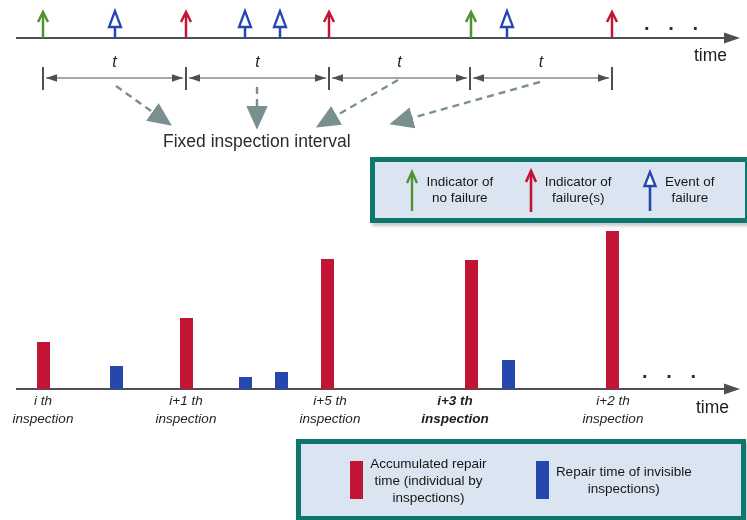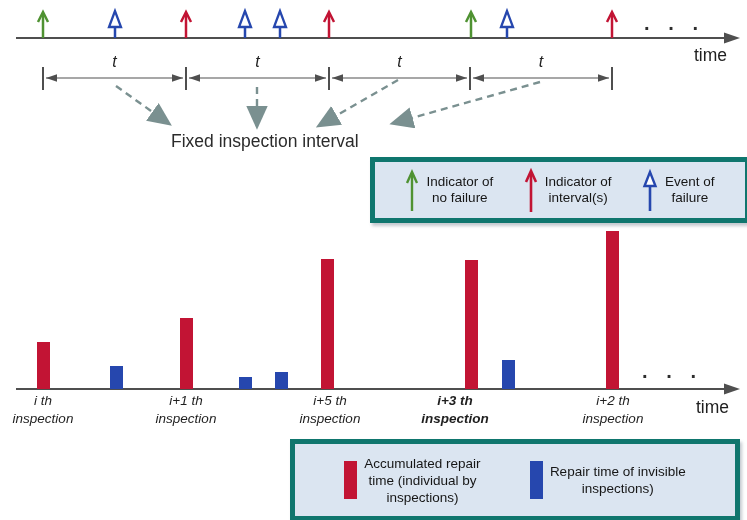--- a/index.html
+++ b/index.html
@@ -4,32 +4,32 @@
 <style>
   html,body{margin:0;padding:0;background:#fff;}
   .canvas{
     position:relative;width:747px;height:520px;background:#ffffff;
     font-family:"Liberation Sans",sans-serif;overflow:hidden;color:var(--text);
   }
   .canvas svg.diagram{position:absolute;left:0;top:0;}
   .txt{position:absolute;white-space:nowrap;color:var(--text);}
   .time-label{font-size:17.5px;text-align:center;}
   .ellipsis{font-size:20px;font-weight:bold;letter-spacing:6px;color:#2d2d2d;}
-  .caption{font-size:17.5px;color:#2b2b2b;margin-left:8px;}
+  .caption{font-size:17.5px;color:#2b2b2b;}
   .t-label{position:absolute;top:53px;width:20px;text-align:center;
            font-style:italic;font-size:16px;color:#222;}
   .insp-label{position:absolute;top:392px;width:110px;text-align:center;
               font-style:italic;font-size:13.5px;line-height:17.5px;color:#1f1f1f;}
   .legend{
     position:absolute;background:var(--legend-bg);
     border:5px solid #0f766e;box-shadow:2px 3px 3px rgba(125,135,148,.45);
     display:flex;align-items:center;justify-content:space-evenly;
   }
   .legend-top{left:370px;top:157px;width:370px;height:56px;}
-  .legend-bottom{left:290px;top:439px;width:440px;height:72px;}
+  .legend-bottom{left:296px;top:439px;width:440px;height:72px;}
   .legend-item{display:flex;align-items:center;gap:7px;}
   .legend-text{font-size:13.5px;line-height:16.5px;text-align:center;color:#161616;}
   .legend-text-3{font-size:13.5px;line-height:17px;text-align:center;color:#161616;}
   .swatch{width:13px;height:38px;}
   .swatch-red{background:var(--red);}
   .swatch-blue{background:var(--blue);}
 </style>
 </head>
 <body>
 
@@ -141,21 +141,21 @@
         <div>no failure</div>
       </div>
     </div>
     <div class="legend-item">
       <svg width="14" height="46" viewBox="0 0 14 46">
         <line x1="7" y1="45" x2="7" y2="6" style="stroke:var(--red);stroke-width:2.6"></line>
         <path d="M2 15 L7 4 L12 15" style="stroke:var(--red);stroke-width:2.6;fill:none"></path>
       </svg>
       <div class="legend-text">
         <div>Indicator of</div>
-        <div>interval(s)</div>
+        <div>failure(s)</div>
       </div>
     </div>
     <div class="legend-item">
       <svg width="16" height="44" viewBox="0 0 16 44">
         <line x1="8" y1="43" x2="8" y2="18" style="stroke:var(--blue);stroke-width:2.6"></line>
         <polygon points="8,4 2.5,18 13.5,18" style="fill:#ffffff;stroke:var(--blue);stroke-width:2.4"></polygon>
       </svg>
       <div class="legend-text">
         <div>Event of</div>
         <div>failure</div>

